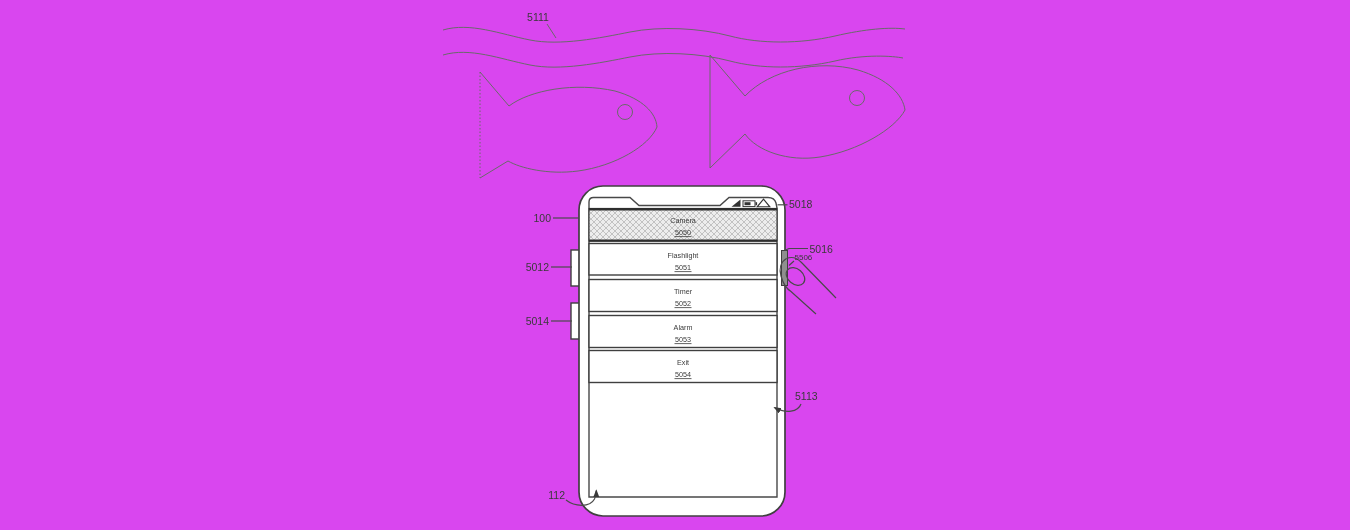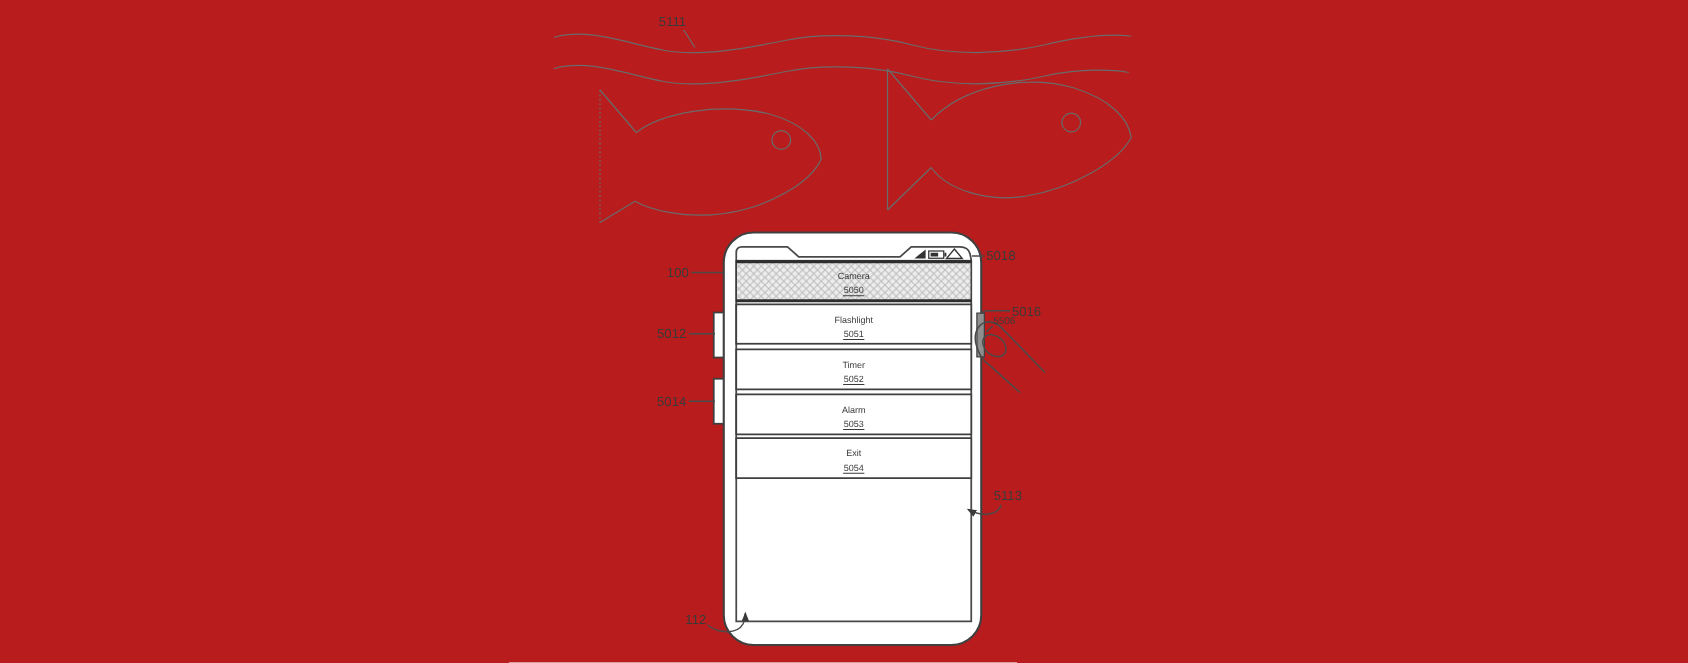--- a/index.html
+++ b/index.html
@@ -1,16 +1,16 @@
 <!DOCTYPE html>
 <html><head>
 <meta charset="utf-8">
 <style>
   html,body{margin:0;padding:0;background:#ffffff;}
-  .stage{position:relative;width:1350px;height:530px;background:#b91c1c;overflow:hidden;
+  .stage{position:relative;width:1350px;height:530px;background:#d946ef;overflow:hidden;
          font-family:"Liberation Sans", sans-serif;}
   svg{display:block;position:absolute;left:0;top:0;}
   svg text{font-family:"Liberation Sans", sans-serif;fill:#3a3a3a;}
   .ref{font-size:10.5px;}
   .ref-sm{font-size:8px;}
   .menu-name{font-size:7.2px;}
   .menu-ref{font-size:7.2px;}
   .ln{stroke:#4a4a4a;stroke-width:1.2;fill:none;}
   .thin{stroke:#6a6a6a;stroke-width:1;fill:none;}
   .box{stroke:#3f3f3f;stroke-width:1.4;fill:#ffffff;}

